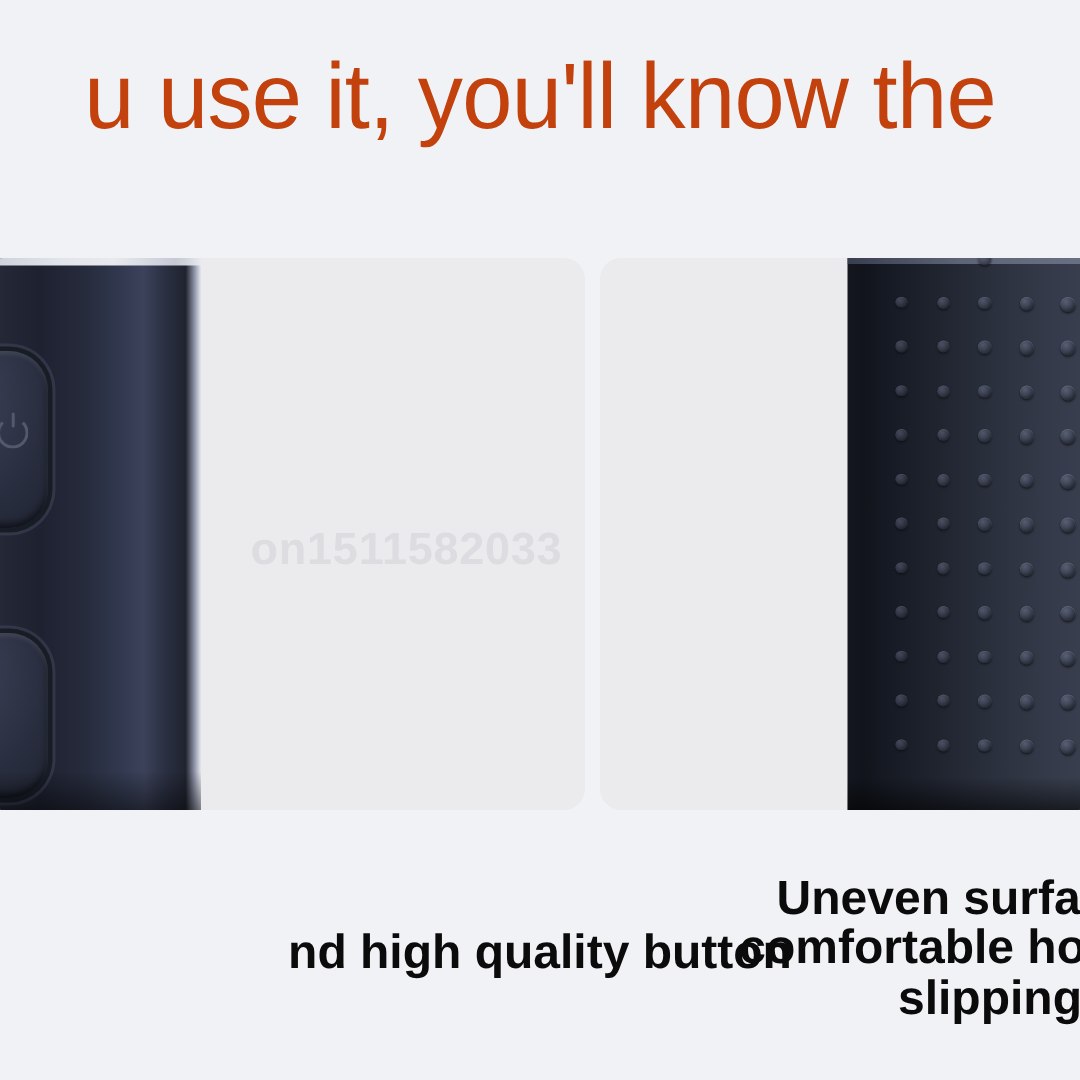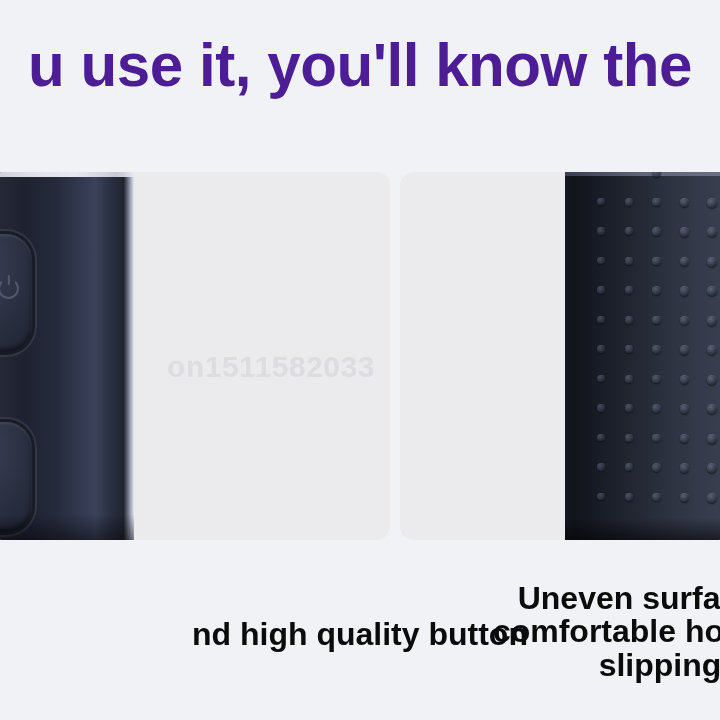--- a/index.html
+++ b/index.html
@@ -33,25 +33,25 @@
     height: 140px;
     overflow: hidden;
   }
   .heading-text {
     position: absolute;
     left: 50%;
     top: 32px;
     transform: translateX(-50%);
     white-space: nowrap;
     font-family: "Liberation Sans", sans-serif;
-    font-weight: bold;
+    font-weight: normal;
     font-size: 62px;
     line-height: 1.05;
     letter-spacing: -0.5px;
-    color: #4c1d95;
+    color: #c2410c;
     transform-origin: center top;
   }
   .heading-inner {
     display: inline-block;
     transform: scaleX(0.97);
   }
 
   
   .panels {
     position: absolute;

